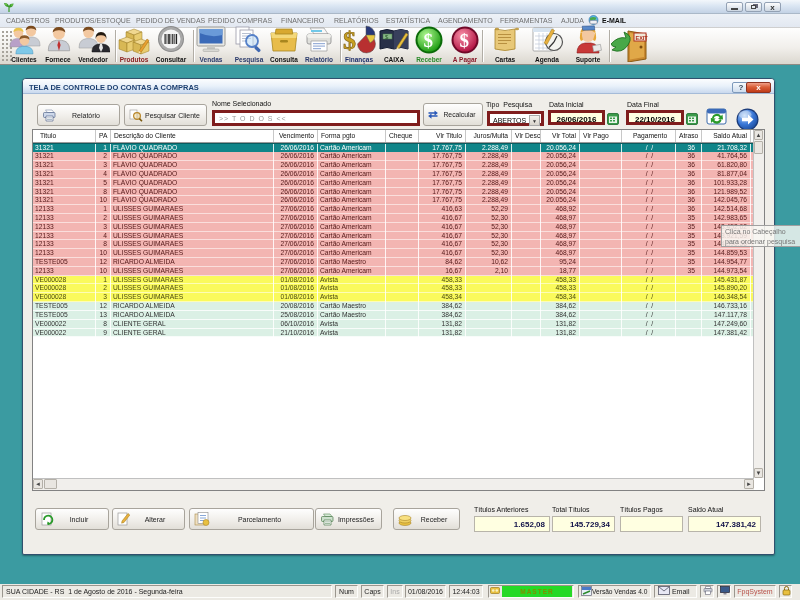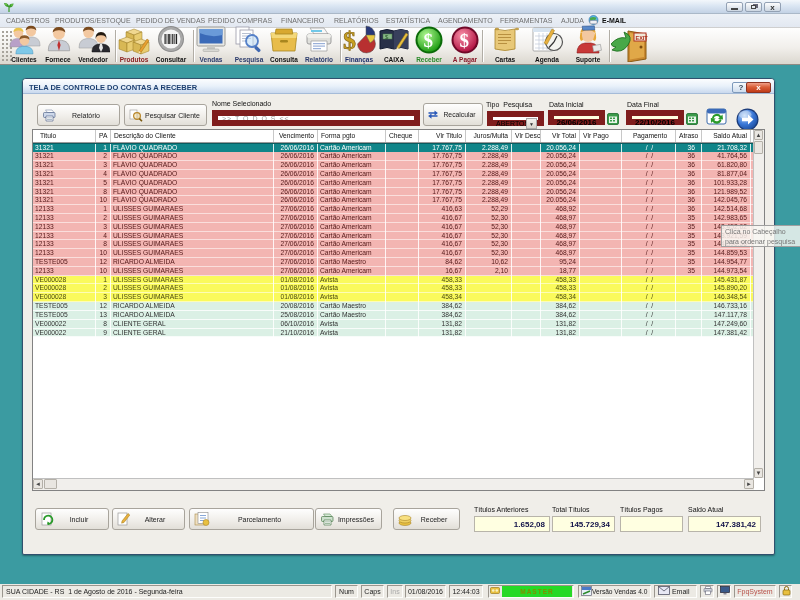--- a/index.html
+++ b/index.html
@@ -22,21 +22,21 @@
 #win{position:absolute;left:22px;top:78px;width:753px;height:477px;background:#f0eee9;border:1px solid #30506e;border-radius:4px 4px 2px 2px;box-shadow:0 1px 2px rgba(0,0,0,0.35);}
 #wtitle{position:absolute;left:0;top:0;width:751px;height:15px;background:linear-gradient(180deg,#fcfdfe 0%,#e9f1fa 50%,#c9d9ee 100%);border-radius:3px 3px 0 0;border-bottom:1px solid #a5bbd8;}
 #wtitletext{position:absolute;left:6px;top:3.5px;font-size:7.5px;font-weight:bold;color:#1c3f70;}
 #whelp{position:absolute;right:24px;top:3px;width:18px;height:11px;border:1px solid #7d99bb;border-radius:2px;background:linear-gradient(180deg,#f6fafd,#cfdded);color:#345;font-size:8px;font-weight:bold;text-align:center;line-height:10px;}
 #wclose{position:absolute;right:3px;top:3px;width:25px;height:11px;border:1px solid #8c3220;border-radius:2px;background:linear-gradient(180deg,#f0a088 0%,#d95f38 45%,#c03a18 100%);color:#fff;font-size:8px;font-weight:bold;text-align:center;line-height:10px;}
 
 .btn{position:absolute;border:1px solid #a8a49c;border-radius:3px;background:linear-gradient(180deg,#fefefe 0%,#f2f0ec 50%,#e2dfd8 100%);display:flex;align-items:center;font-size:7px;color:#222;white-space:nowrap;}
 .btn .bi{margin-left:4px;display:flex;}
 .btn .bt{flex:1;text-align:center;padding-right:4px;}
 .lab{position:absolute;font-size:7px;color:#111;white-space:nowrap;}
-.fld{position:absolute;background:#fff;border:6px solid #7f1d1d;font-size:7px;}
+.fld{position:absolute;background:#fff;border:3px solid #7f1d1d;font-size:7px;}
 
 #twrap{position:absolute;left:9px;top:50px;width:733px;height:362px;background:#fff;border:1px solid #828282;}
 .thead{display:flex;height:13px;background:#fff;border-bottom:1px solid #9a9a9a;}
 .thead i{border-right:1px solid #c8c8c8;font-size:6.7px;color:#111;font-style:normal;padding:2px 0 0 3px;overflow:hidden;white-space:nowrap;}
 .tr{display:flex;height:8.82px;line-height:8.7px;font-size:6.7px;}
 .tr i{font-style:normal;overflow:hidden;white-space:nowrap;border-right:1px solid rgba(255,255,255,0.85);padding-left:2px;}
 .tr.pk{background:#f3b5b2;color:#531818;box-shadow:inset 0 -1px 0 rgba(255,255,255,0.55);}
 .tr.yl{background:#fafa5c;color:#4a4a10;box-shadow:inset 0 -1px 0 rgba(255,255,255,0.55);}
 .tr.mt{background:#dbf0e5;color:#333;box-shadow:inset 0 -1px 0 rgba(255,255,255,0.8);}
 .tr.sel{background:#108589;color:#fff;border-top:1px solid #0a5c60;height:9.3px;}
@@ -379,21 +379,21 @@
       </div>
 <div class="tsep" style="left:115px;"></div>
 <div class="tsep" style="left:193px;"></div>
 <div class="tsep" style="left:340px;"></div>
 <div class="tsep" style="left:482px;"></div>
 <div class="tsep" style="left:609px;"></div>
   </div>
 
   <div id="win">
     <div id="wtitle">
-        <div id="wtitletext">TELA DE CONTROLE DO CONTAS A RECEBER</div>
+        <div id="wtitletext">TELA DE CONTROLE DO CONTAS A COMPRAS</div>
       <div id="whelp">?</div>
         <div id="wclose">x</div>
       </div>
 
     <div class="btn" style="left:14px;top:25px;width:83px;height:22px;">
         <span class="bi">
           <svg width="15" height="13" viewBox="0 0 15 13">
             <path d="M3.5,1 L10,1 L12,3.5 L5.5,3.5 Z" fill="#fff" stroke="#7a8aa8" stroke-width="0.6"></path>
             <rect x="1.5" y="3.5" width="11.5" height="5" rx="1" fill="#cdd8ea" stroke="#56688c" stroke-width="0.7"></rect>
             <path d="M4,7 L11,7 L11,12 L4,12 Z" fill="#fff" stroke="#56688c" stroke-width="0.7"></path>

